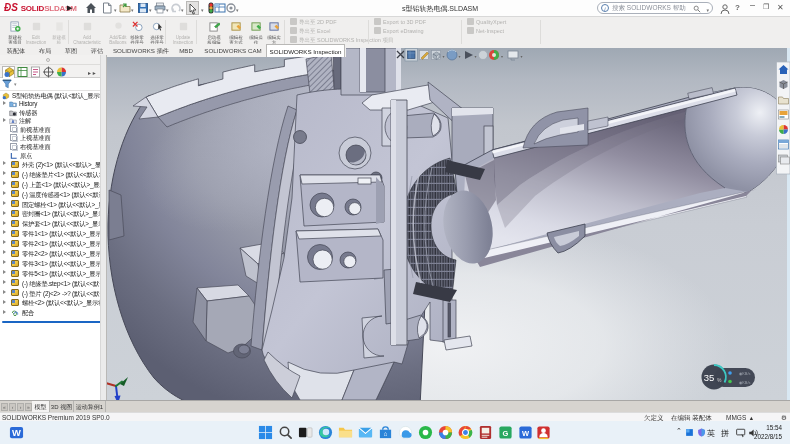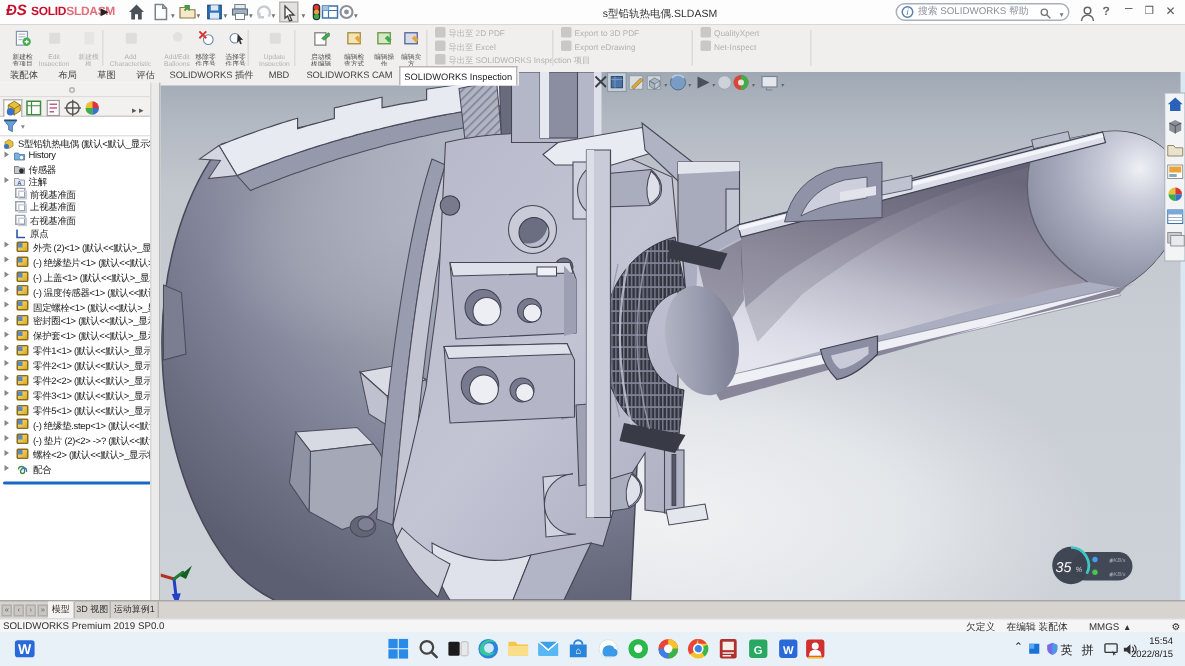--- a/index.html
+++ b/index.html
@@ -24,21 +24,21 @@
 .rbtn.dis .rtx{color:#b3b2b0;}
 .rsep{position:absolute;top:3px;width:1px;height:24px;background:#dddcda;}
 .rlist{position:absolute;font-size:5.5px;color:#b3b2b0;line-height:9px;white-space:nowrap;}
 .rlist .lic{display:inline-block;width:7px;height:7px;background:#c9c8c6;border-radius:1px;margin-right:2px;vertical-align:-1px;}
 
 #tabrow{position:absolute;left:0;top:44px;width:346px;height:13px;background:#f0efee;z-index:5;}
 .rtab{position:absolute;top:0;height:13px;font-size:6.2px;color:#444;line-height:13px;text-align:center;}
 .rtab.active{background:#fff;border:1px solid #b9b8b6;border-bottom:none;color:#222;}
 #ribbonright{position:absolute;left:346px;top:44px;width:444px;height:4px;background:#f0efee;z-index:5;}
 
-#viewport{position:absolute;left:0;top:48px;width:790px;height:352px;font-style:italic;}
+#viewport{position:absolute;left:0;top:48px;width:790px;height:352px;}
 
 #lpanel{position:absolute;left:0;top:55px;width:107px;height:345px;background:#fff;border-right:1px solid #b9b8b6;z-index:6;}
 #lphead{position:absolute;left:0;top:0;width:106px;height:10px;background:#f2f1f0;border-bottom:1px solid #dddcda;}
 #lptabs{position:absolute;left:0;top:10px;width:106px;height:13px;background:#f2f1f0;border-bottom:1px solid #cfcecd;}
 .lptab{position:absolute;top:1px;width:13px;height:12px;}
 #lpfilter{position:absolute;left:0;top:23px;width:106px;height:13px;background:#fff;border-bottom:1px solid #e4e3e2;}
 #tree{position:absolute;left:0;top:36px;width:106px;}
 .trow{position:relative;height:8.6px;white-space:nowrap;overflow:hidden;}
 .trow.comp{height:9.9px;}
 .trow .ar{position:absolute;left:3px;top:1.5px;width:0;height:0;border-left:3px solid #888;border-top:2.5px solid transparent;border-bottom:2.5px solid transparent;}

